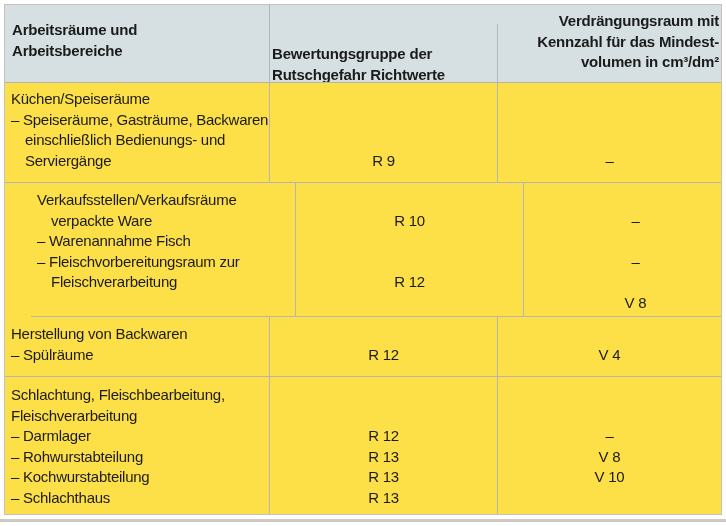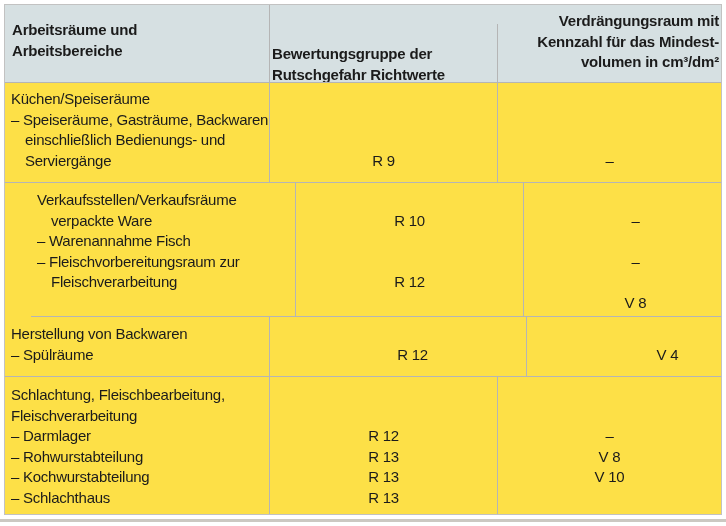--- a/index.html
+++ b/index.html
@@ -40,21 +40,21 @@
   .row.head { height: 78px; background: var(--header-bg); }
   .row.head .cell { font-weight: bold; font-size: 15px; letter-spacing: -0.2px; }
   .hc1 { padding: 15px 4px 0 7px; text-align: left; }
   .hc2 { padding: 20px 2px 0 2px; text-align: left; margin-top: 19px; }
   .hc3 { padding: 6px 2px 0 2px; text-align: right; }
   .hl { height: 20.5px; line-height: 20.5px; white-space: nowrap; }
 
   
   .row.r0 { height: 100px; } .row.r0 .cell { padding-top: 6px; }
   .row.r1 { height: 134px; margin-left: 26px; } .row.r1 .cell { padding-top: 7px; }
-  .row.r2 { height: 60px; gap: 29px;  } .row.r2 .cell { padding-top: 7px; }
+  .row.r2 { height: 60px;  } .row.r2 .cell { padding-top: 7px; }
   .row.r3 { height: 137px; } .row.r3 .cell { padding-top: 8px; }
 
   .c1 { padding-left: 6px; padding-right: 4px; text-align: left; }
   .cv { text-align: center; }
   .ln {
     height: 20.5px; line-height: 20.5px;
     font-size: 15px; letter-spacing: -0.25px;
     white-space: nowrap;
   }
   .cont { padding-left: 14px; }

